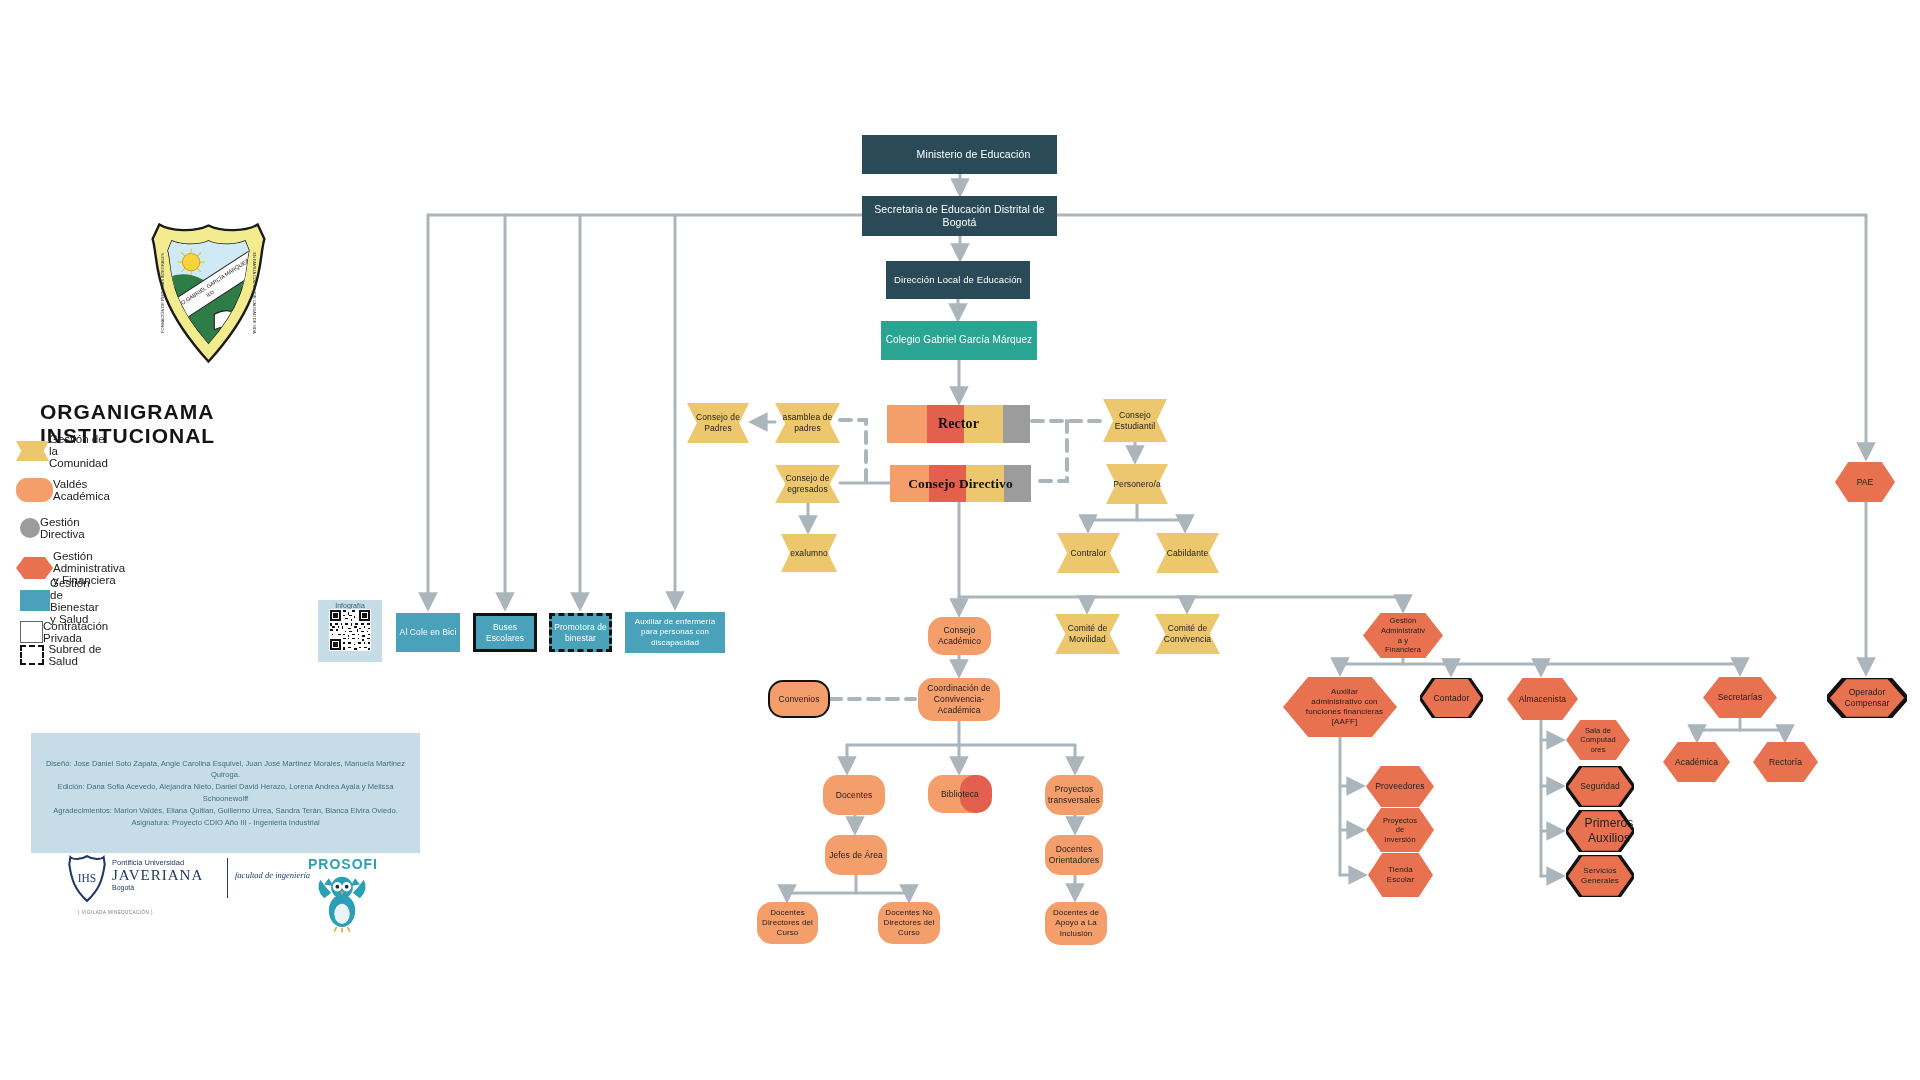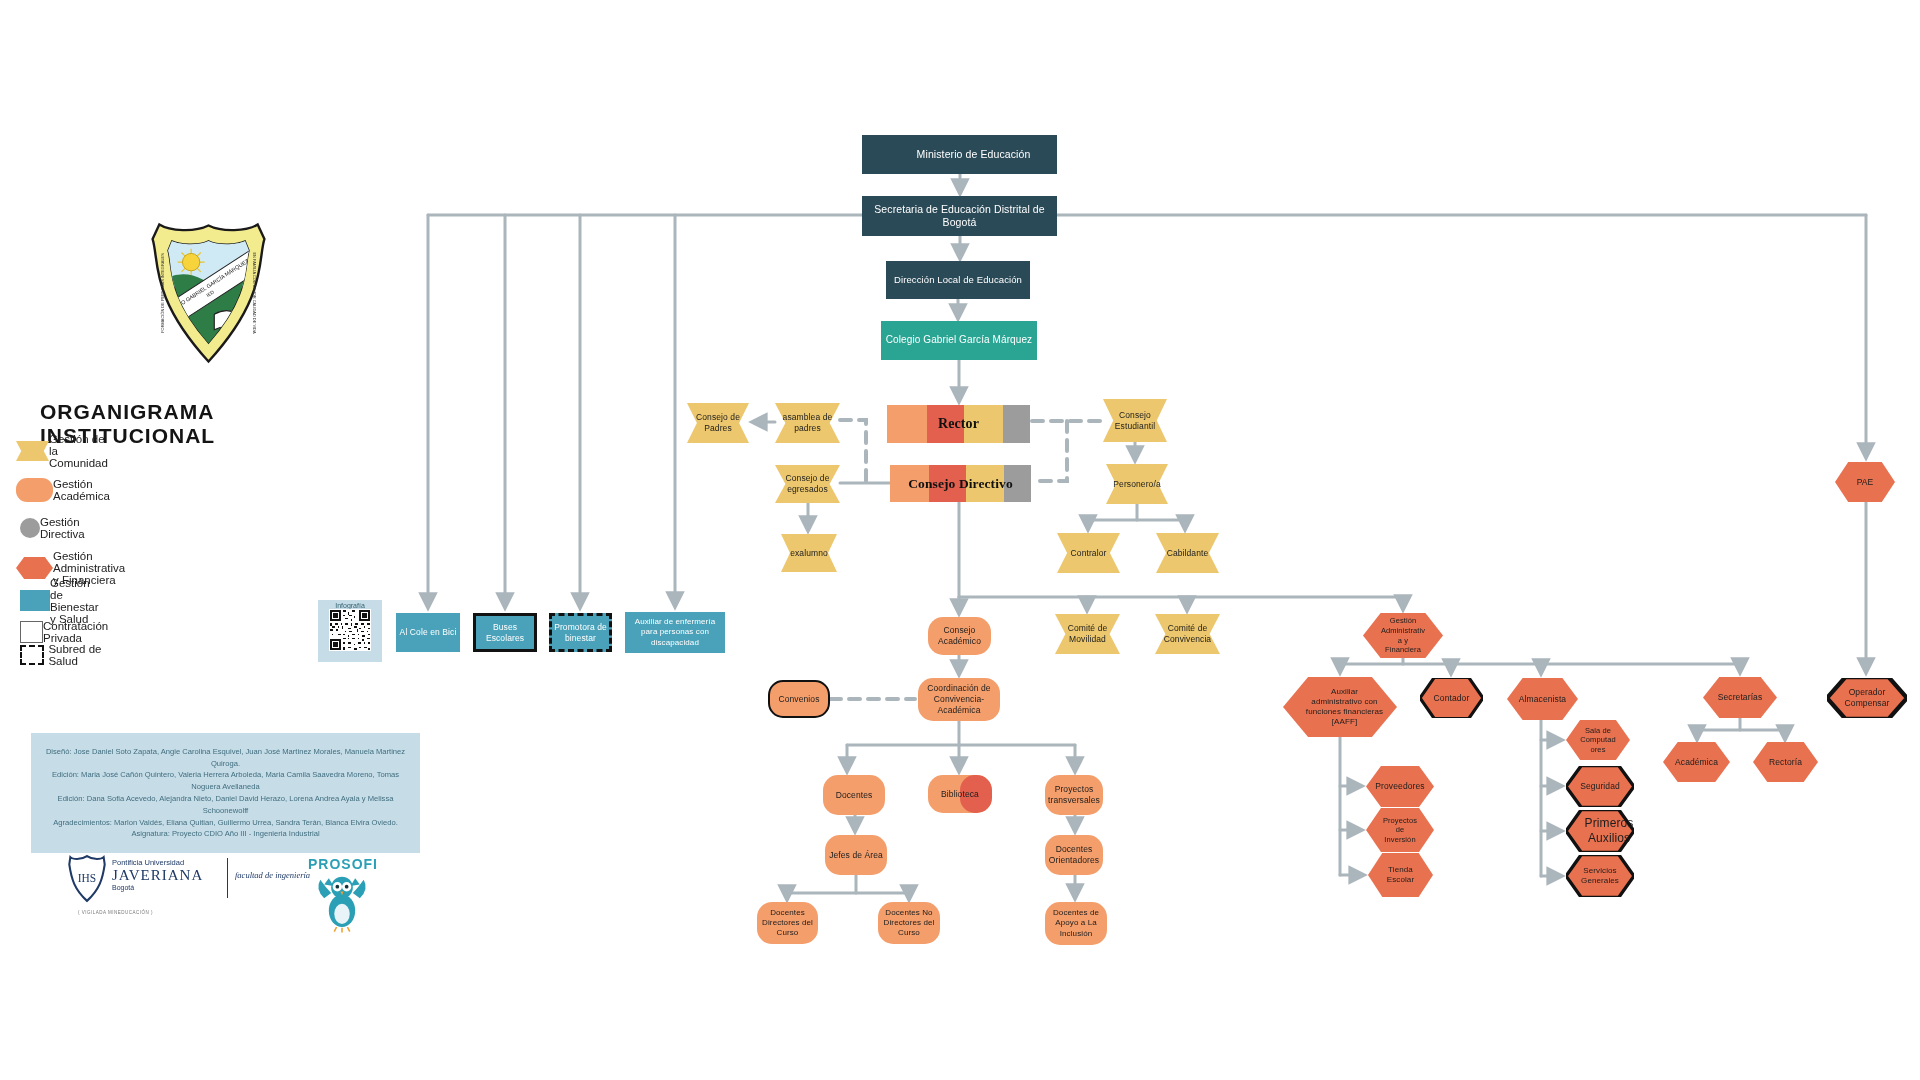--- a/index.html
+++ b/index.html
@@ -152,21 +152,21 @@
           <svg viewBox="0 0 100 100" preserveAspectRatio="none" class="" style="width: 33px; height: 20px; margin-left: 6px;">
             <polygon points="0,0 100,0 84,50 100,100 0,100 16,50" fill="#ecc76d"></polygon>
           </svg>
         </div>
         <span class="lg-lab">Gestión de la Comunidad</span>
       </div>
       <div class="lg-row" style="left: 10px; top: 478px; height: 24px;">
         <div style="width: 43px; display: flex; justify-content: flex-start;">
           <div style="width: 37px; height: 24px; background: rgb(244, 158, 107); border-radius: 11px; margin-left: 6px;"></div>
         </div>
-        <span class="lg-lab">Gestión Académica</span>
+        <span class="lg-lab">Valdés Académica</span>
       </div>
       <div class="lg-row" style="left: 10px; top: 518px; height: 20px;">
         <div style="width: 43px; display: flex; justify-content: flex-start;">
           <div style="width: 20px; height: 20px; margin-left: 10px; background: rgb(156, 156, 156); border-radius: 50%;"></div>
         </div>
         <span class="lg-lab">Gestión Directiva</span>
       </div>
       <div class="lg-row" style="left: 10px; top: 557px; height: 22px;">
         <div style="width: 43px; display: flex; justify-content: flex-start;">
           <svg viewBox="0 0 100 100" preserveAspectRatio="none" class="" style="width: 41px; height: 22px; margin-left: 6px;">
@@ -214,21 +214,20 @@
           <rect x="23" y="3" width="3" height="3"></rect>
           <rect x="3" y="23" width="3" height="3"></rect>
         <path d="M10 1h2v1h-2zM13 2h1v2h-1zM16 1h2v1h-2zM10 4h1v1h-1zM14 4h2v1h-2zM17 5h1v1h-1zM11 6h2v1h-2zM15 7h1v1h-1zM1 10h1v2h-1zM4 10h2v1h-2zM8 10h1v1h-1zM11 10h2v1h-2zM15 10h1v2h-1zM18 10h2v1h-2zM22 10h2v1h-2zM26 10h2v1h-2zM2 12h2v1h-2zM6 12h1v1h-1zM9 12h1v2h-1zM13 13h2v1h-2zM17 12h2v1h-2zM21 13h1v1h-1zM24 12h1v1h-1zM27 13h1v1h-1zM1 14h2v1h-2zM5 14h1v1h-1zM11 15h1v1h-1zM14 15h2v1h-2zM19 14h1v2h-1zM22 15h2v1h-2zM26 15h1v1h-1zM2 17h1v1h-1zM6 17h2v1h-2zM10 17h1v1h-1zM13 18h1v1h-1zM16 17h2v1h-2zM20 17h1v1h-1zM23 18h2v1h-2zM27 17h1v1h-1zM10 20h2v1h-2zM13 20h1v1h-1zM16 20h2v1h-2zM20 20h1v1h-1zM23 21h1v1h-1zM26 20h2v1h-2zM10 23h1v1h-1zM13 23h2v1h-2zM17 24h1v1h-1zM20 23h2v1h-2zM24 23h1v1h-1zM27 23h1v1h-1zM10 26h1v2h-1zM13 26h2v1h-2zM17 27h2v1h-2zM21 26h1v1h-1zM24 26h2v1h-2zM27 27h1v1h-1z"></path>
       </g>
     </svg>
   </div>
 
 
   <div class="infobox" id="credits-box" style="left:31px;top:733px;width:361px;height:112px;font-size:7.6px;line-height:1.55;padding:4px 14px;">
       <div>Diseñó: Jose Daniel Soto Zapata, Angie Carolina Esquivel, Juan José Martinez Morales, Manuela Martinez Quiroga.</div>
-      <div>Edición: Maria José Cañón Quintero, Valeria Herrera Arboleda, Maria Camila Saavedra Moreno, Tomas Noguera Avellaneda</div>
       <div>Edición: Dana Sofia Acevedo, Alejandra Nieto, Daniel David Herazo, Lorena Andrea Ayala y Melissa Schoonewolff</div>
       <div>Agradecimientos: Marlon Valdés, Eliana Quitian, Guillermo Urrea, Sandra Terán, Blanca Elvira Oviedo.</div>
       <div>Asignatura: Proyecto CDIO Año III - Ingenieria Industrial</div>
     </div>
 
   <div class="logos">
     <svg width="42" height="50" viewBox="0 0 40 48" style="position:absolute;left:36px;top:6px;">
       <path d="M20 2 C26 6 34 5 36 3 L37 10 C35 24 32 34 20 45 C8 34 5 24 3 10 L4 3 C6 5 14 6 20 2 Z" fill="none" stroke="#1f3a66" stroke-width="2"></path>
       <text x="20" y="27" font-size="11" font-family="Liberation Serif, serif" fill="#1f3a66" text-anchor="middle">IHS</text>
     </svg>

